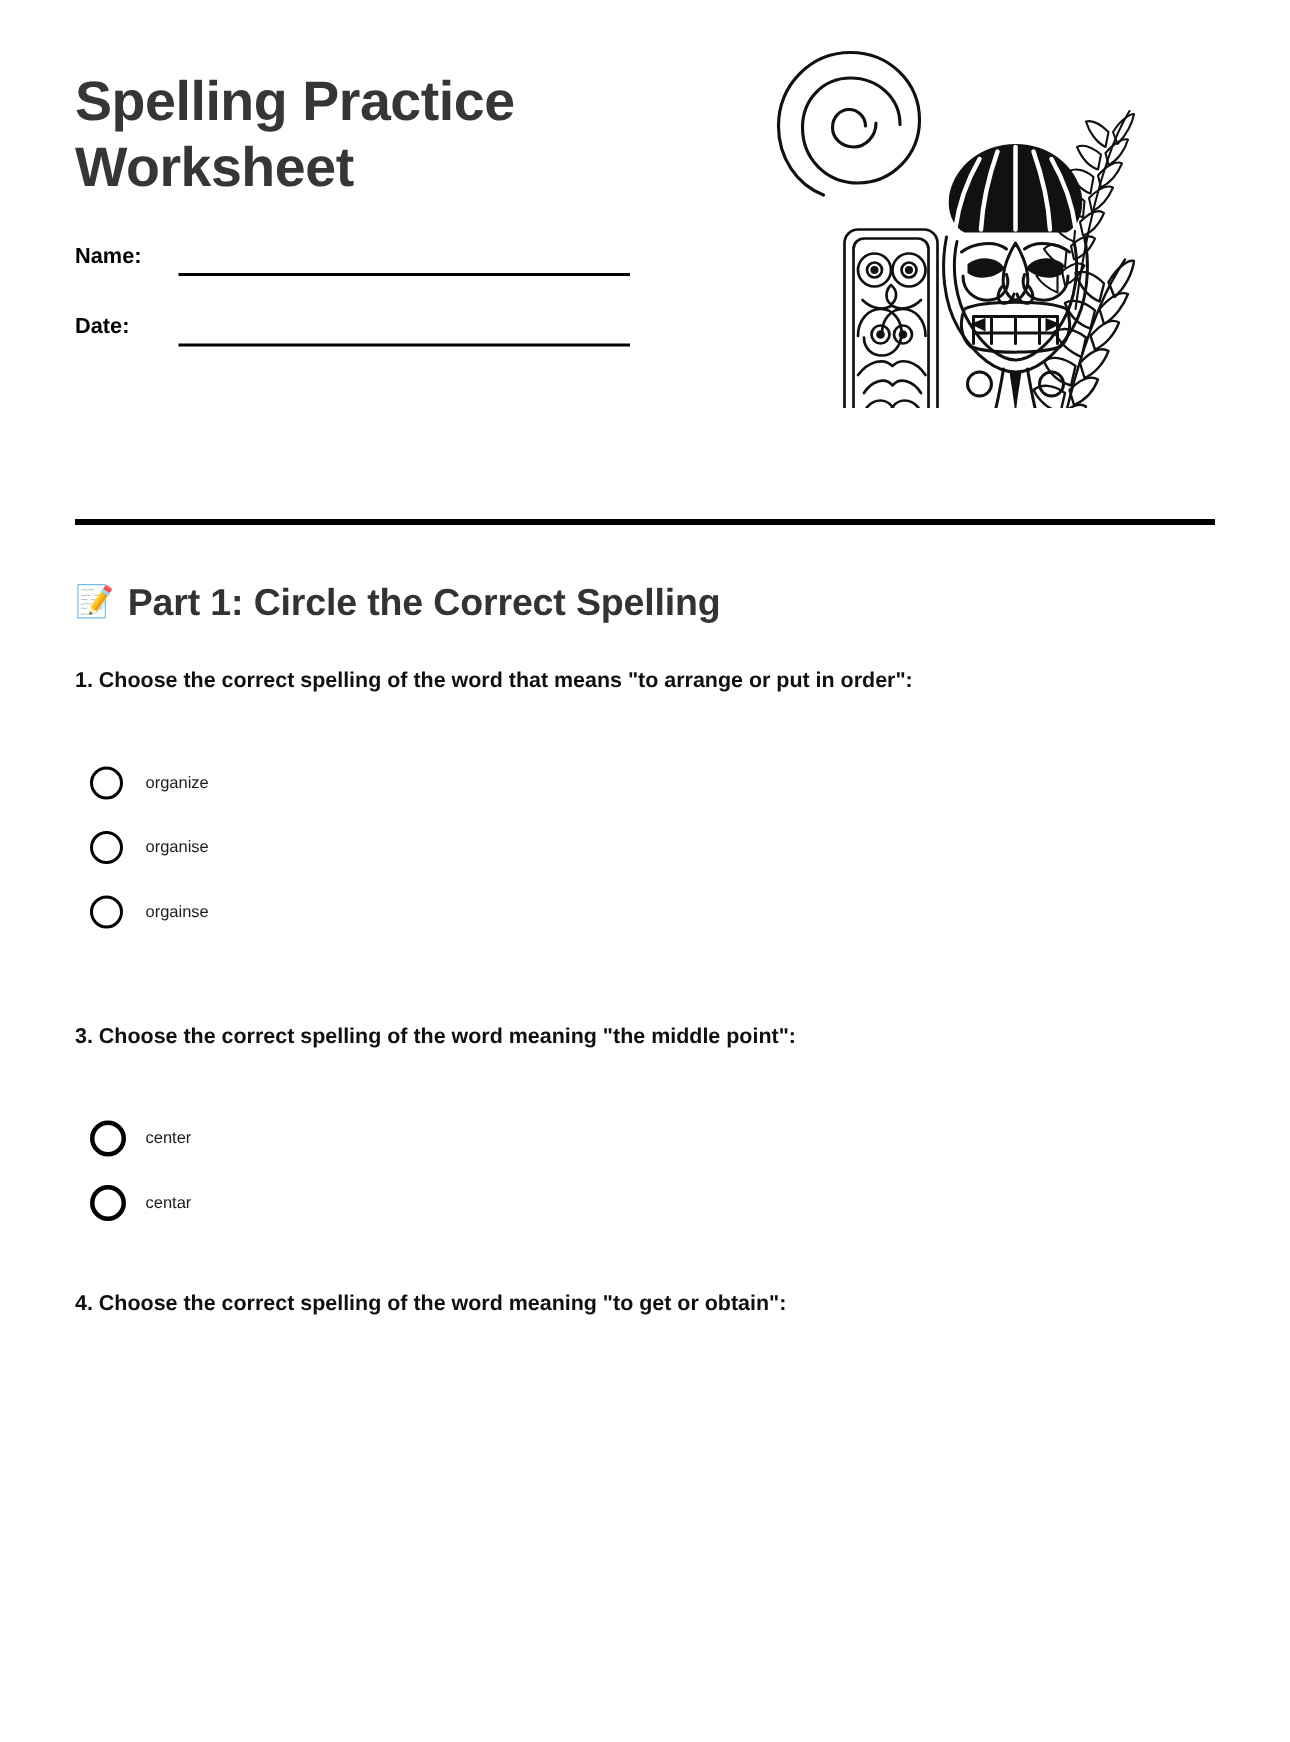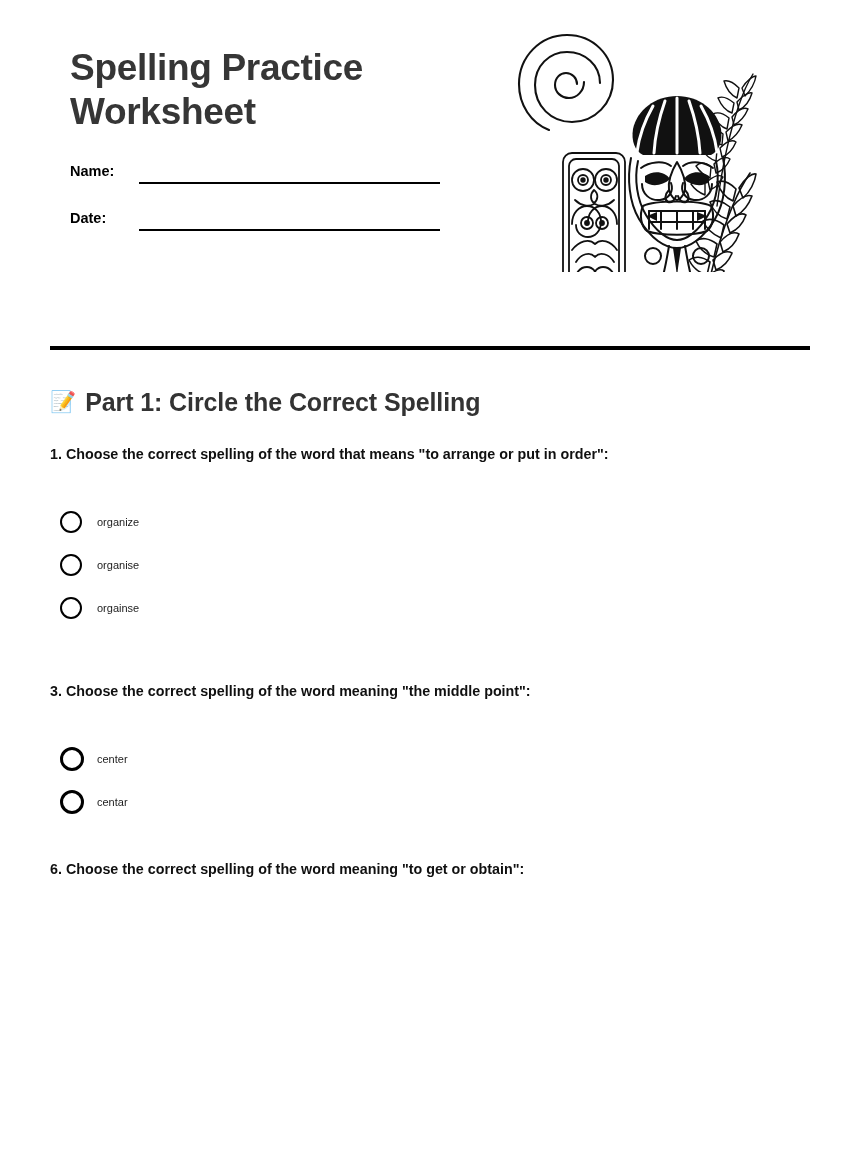--- a/index.html
+++ b/index.html
@@ -37,34 +37,32 @@
   .title {
     position: absolute;
     left: 0;
     top: 0;
     width: 430px;
     font-size: 37px;
     line-height: 44px;
     font-weight: bold;
     color: #363636;
     letter-spacing: -0.3px;
-    margin-left: 20px;
   }
 
   .fields {
     position: absolute;
     left: 0;
     top: 116px;
     width: 430px;
   }
 
   .field-row {
     position: relative;
     height: 47px;
-    margin-left: 20px;
   }
 
   .field-label {
     position: absolute;
     left: 0;
     top: 0;
     font-size: 14.5px;
     font-weight: bold;
     color: #000000;
     line-height: 18px;
@@ -371,18 +369,18 @@
         <div class="option big">
           <span class="bubble"></span>
           <span class="option-label">centar</span>
         </div>
       </div>
     </div>
 
     <div class="q-gap"></div>
 
     <div class="question">
-      <div class="question-prompt">6. Choose the correct spelling of the word meaning "to get or obtain":</div>
+      <div class="question-prompt">4. Choose the correct spelling of the word meaning "to get or obtain":</div>
     </div>
 
   </div>
 
 </div>
 
 </body></html>

